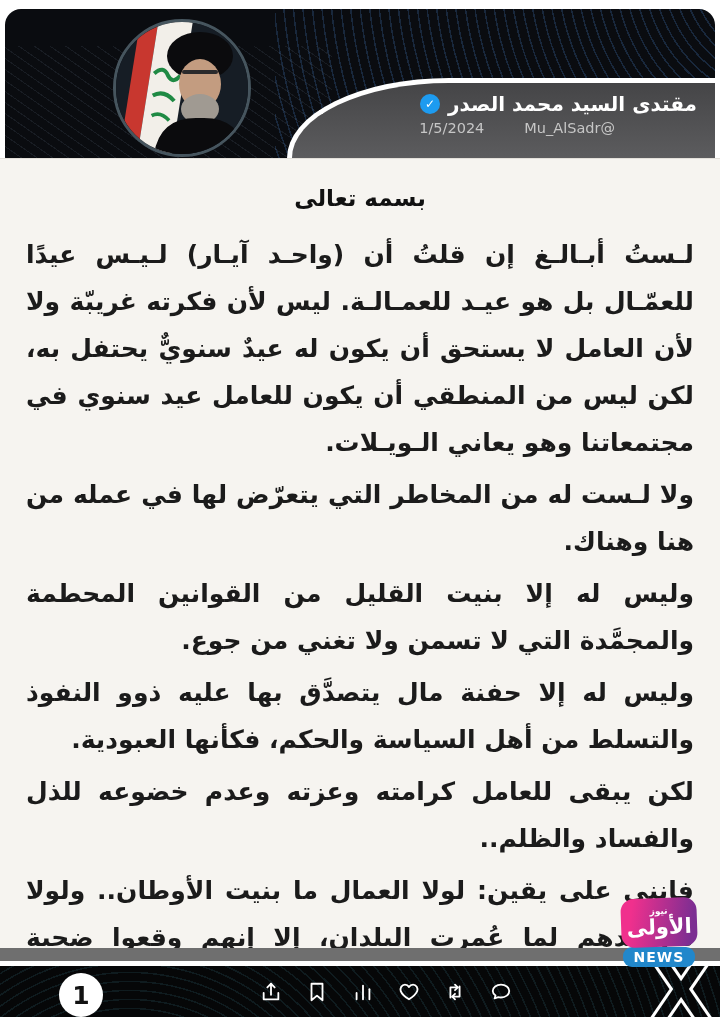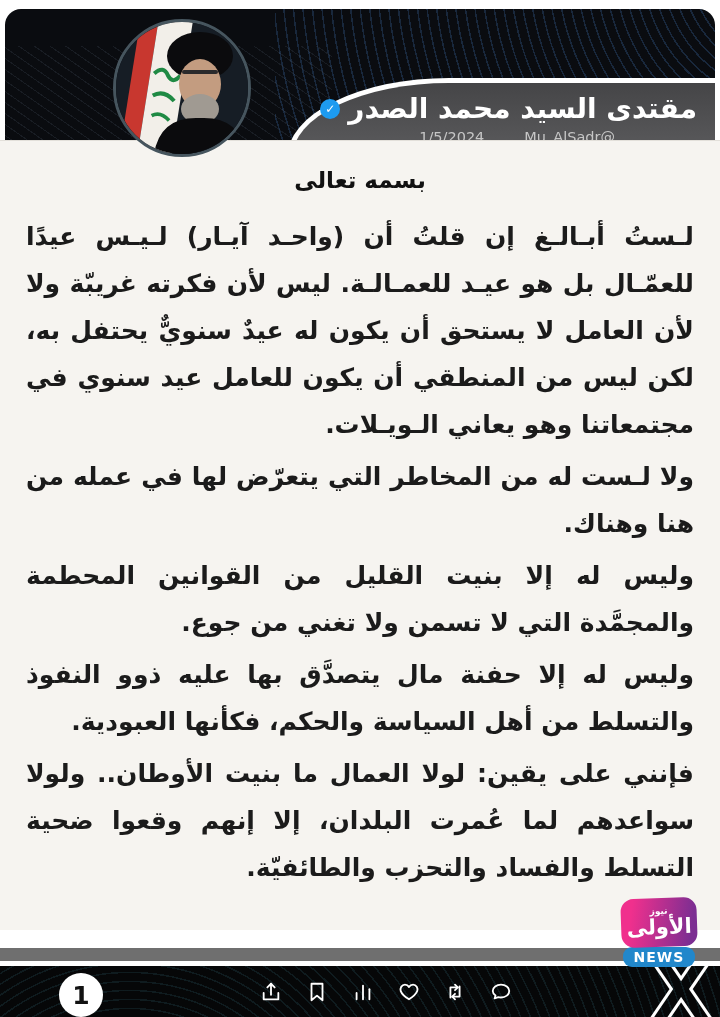--- a/index.html
+++ b/index.html
@@ -19,31 +19,31 @@
     background:repeating-radial-gradient(circle at 118% -30%,rgba(62,112,175,0) 0 8px,rgba(62,112,175,.28) 8px 9.5px);
     pointer-events:none;}
   .hlines-bl{position:absolute;left:0;bottom:0;width:46%;height:75%;
     background:repeating-linear-gradient(35deg,rgba(120,140,165,.13) 0 1px,transparent 1px 9px);
     pointer-events:none;}
   .swoosh{position:absolute;right:0;bottom:0;width:428px;height:80px;
     background:linear-gradient(180deg,#454547 0%,#5c5c5e 100%);
     border-top-left-radius:170px 84px;border-top:5px solid #fff;border-left:5px solid #fff;}
   .id-block{position:absolute;right:18px;top:9px;direction:rtl;text-align:right;}
   .name-row{display:flex;align-items:center;gap:8px;}
-  .display-name{color:#fff;font-weight:bold;font-size:28px;letter-spacing:.2px;}
+  .display-name{color:#fff;font-weight:bold;font-size:20px;letter-spacing:.2px;}
   .badge{width:20px;height:20px;border-radius:50%;background:var(--verified_blue);
     display:flex;align-items:center;justify-content:center;color:#fff;font-size:12px;font-weight:bold;flex:0 0 auto;}
   .meta-row{display:flex;direction:rtl;gap:40px;margin:4px 82px 0 0;
     color:var(--meta_gray);font-size:14.5px;}
   .avatar{position:absolute;left:108px;top:10px;width:138px;height:138px;border-radius:50%;
     border:3px solid #46555e;overflow:hidden;background:#10151b;z-index:3;}
   .avatar svg{display:block;}
 
   
-  .content{position:absolute;top:140px;left:0;right:0;height:790px;background:var(--content_bg);
+  .content{position:absolute;top:158px;left:0;right:0;height:790px;background:var(--content_bg);
     direction:rtl;padding:12px 26px 0 26px;overflow:hidden;border-top:1px solid #e3e0da;}
   .basmala{text-align:center;font-size:23px;font-weight:bold;color:#111;
     letter-spacing:1px;margin:14px 0 20px 0;}
   .post-text p{font-size:25px;font-weight:bold;color:var(--text_color);
     line-height:1.88;text-align:justify;margin-bottom:5px;}
 
   
   .gray-band{position:absolute;left:0;right:0;top:948px;height:13px;background:#6f6f6f;}
   .white-band{position:absolute;left:0;right:0;top:961px;height:5px;background:#fff;}
   .footer{position:absolute;left:0;right:0;top:966px;height:51px;background:var(--footer_bg);overflow:hidden;}
@@ -112,20 +112,21 @@
     </div>
   </div>
 
   <div class="content">
     <div class="basmala">بسمه تعالى</div>
     <div class="post-text">
       <p>لـستُ أبـالـغ إن قلتُ أن (واحـد آيـار) لـيـس عيدًا للعمّـال بل هو عيـد للعمـالـة. ليس لأن فكرته غريبّة ولا لأن العامل لا يستحق أن يكون له عيدٌ سنويٌّ يحتفل به، لكن ليس من المنطقي أن يكون للعامل عيد سنوي في مجتمعاتنا وهو يعاني الـويـلات.</p>
       <p>ولا لـست له من المخاطر التي يتعرّض لها في عمله من هنا وهناك.</p>
       <p>وليس له إلا بنيت القليل من القوانين المحطمة والمجمَّدة التي لا تسمن ولا تغني من جوع.</p>
       <p>وليس له إلا حفنة مال يتصدَّق بها عليه ذوو النفوذ والتسلط من أهل السياسة والحكم، فكأنها العبودية.</p>
+      <p>لكن يبقى للعامل كرامته وعزته وعدم خضوعه للذل والفساد والظلم..</p>
       <p>فإنني على يقين: لولا العمال ما بنيت الأوطان.. ولولا سواعدهم لما عُمرت البلدان، إلا إنهم وقعوا ضحية التسلط والفساد والتحزب والطائفيّة.</p>
 
     </div>
   </div>
 
   <div class="gray-band"></div>
   <div class="white-band"></div>
 
   <div class="footer">
     <div class="fwaves"></div>

